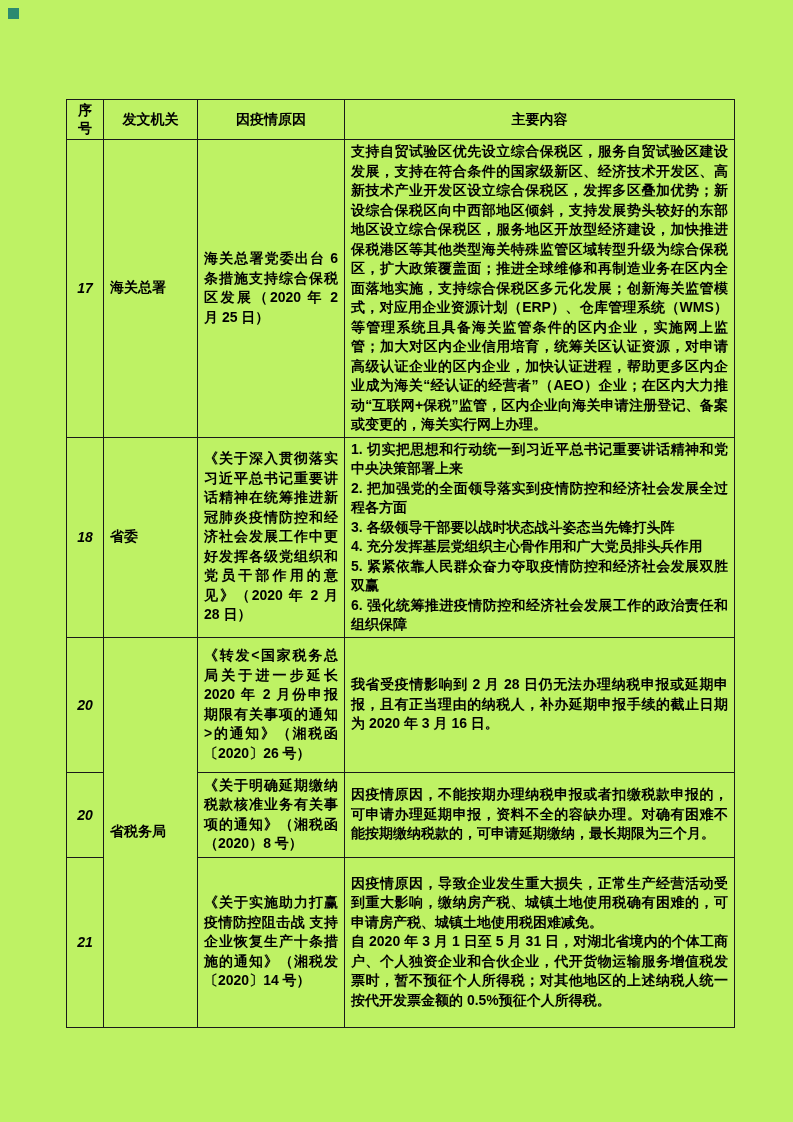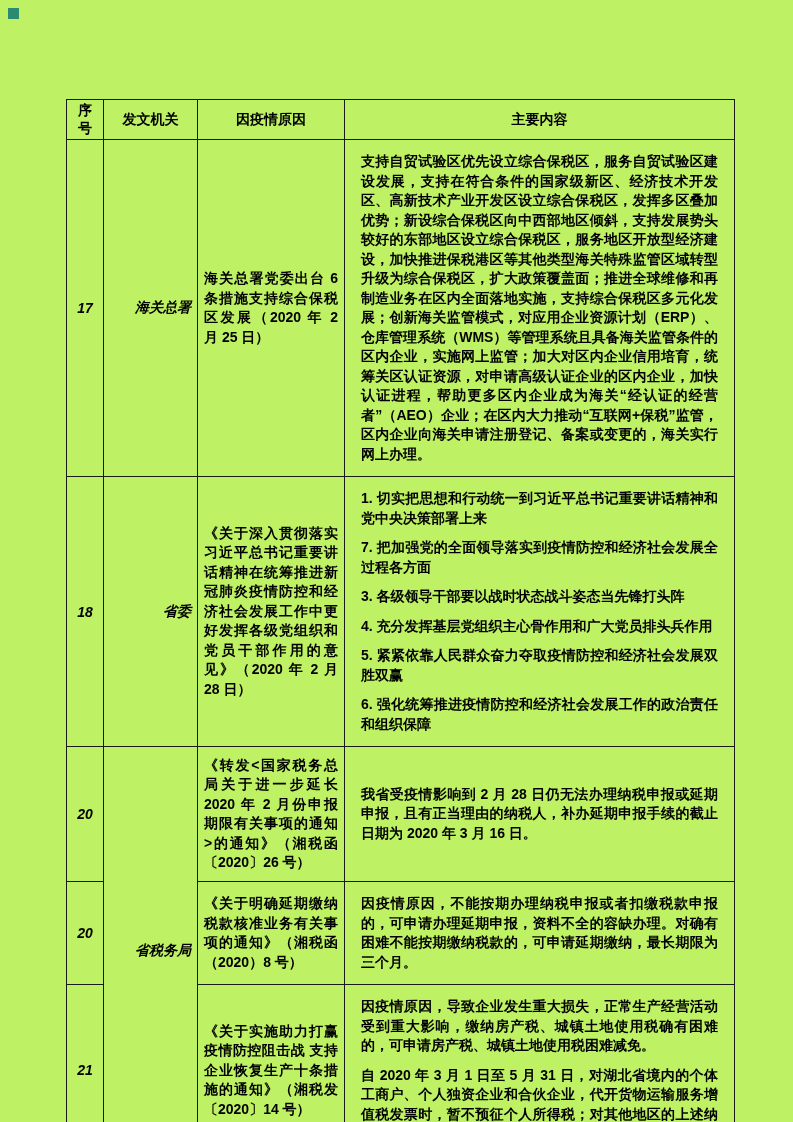--- a/index.html
+++ b/index.html
@@ -39,32 +39,32 @@
     line-height:1.25;
     padding:2px 5px;
   }
   tr.hrow{height:40px;}
   tr.r17{height:295px;}
   tr.r18{height:191px;}
   tr.r19{height:135px;}
   tr.r20{height:85px;}
   tr.r21{height:170px;}
   td.no{text-align:center;font-style:italic;}
-  td.agency{text-align:right;padding-left:8px;font-style:italic;}
+  td.agency{text-align:left;padding-left:8px;}
   td.title{
     text-align:justify;
     line-height:19.5px;
     padding:4px 7px;
   }
   td.content{
     text-align:justify;
     line-height:19.5px;
     padding:4px 7px;
   }
-  td.content .para{margin:10px;}
+  td.content .para{margin:0;}
   .page-num{
     position:absolute;
     top:1030px;left:0;width:100%;
     text-align:center;
     font-size:13px;
     font-family:"Liberation Serif","DejaVu Serif",serif;
     color:#000;
   }
 </style>
 </head>
@@ -97,21 +97,21 @@
         <div class="para">支持自贸试验区优先设立综合保税区，服务自贸试验区建设发展，支持在符合条件的国家级新区、经济技术开发区、高新技术产业开发区设立综合保税区，发挥多区叠加优势；新设综合保税区向中西部地区倾斜，支持发展势头较好的东部地区设立综合保税区，服务地区开放型经济建设，加快推进保税港区等其他类型海关特殊监管区域转型升级为综合保税区，扩大政策覆盖面；推进全球维修和再制造业务在区内全面落地实施，支持综合保税区多元化发展；创新海关监管模式，对应用企业资源计划（ERP）、仓库管理系统（WMS）等管理系统且具备海关监管条件的区内企业，实施网上监管；加大对区内企业信用培育，统筹关区认证资源，对申请高级认证企业的区内企业，加快认证进程，帮助更多区内企业成为海关“经认证的经营者”（AEO）企业；在区内大力推动“互联网+保税”监管，区内企业向海关申请注册登记、备案或变更的，海关实行网上办理。</div>
       </td>
     </tr>
 
     <tr class="r18">
       <td class="no">18</td>
       <td class="agency">省委</td>
       <td class="title">《关于深入贯彻落实习近平总书记重要讲话精神在统筹推进新冠肺炎疫情防控和经济社会发展工作中更好发挥各级党组织和党员干部作用的意见》（2020 年 2 月 28 日）</td>
       <td class="content">
         <div class="para">1. 切实把思想和行动统一到习近平总书记重要讲话精神和党中央决策部署上来</div>
-        <div class="para">7. 把加强党的全面领导落实到疫情防控和经济社会发展全过程各方面</div>
+        <div class="para">2. 把加强党的全面领导落实到疫情防控和经济社会发展全过程各方面</div>
         <div class="para">3. 各级领导干部要以战时状态战斗姿态当先锋打头阵</div>
         <div class="para">4. 充分发挥基层党组织主心骨作用和广大党员排头兵作用</div>
         <div class="para">5. 紧紧依靠人民群众奋力夺取疫情防控和经济社会发展双胜双赢</div>
         <div class="para">6. 强化统筹推进疫情防控和经济社会发展工作的政治责任和组织保障</div>
       </td>
     </tr>
 
     <tr class="r19">
       <td class="no">20</td>
       <td class="agency" rowspan="3">省税务局</td>

